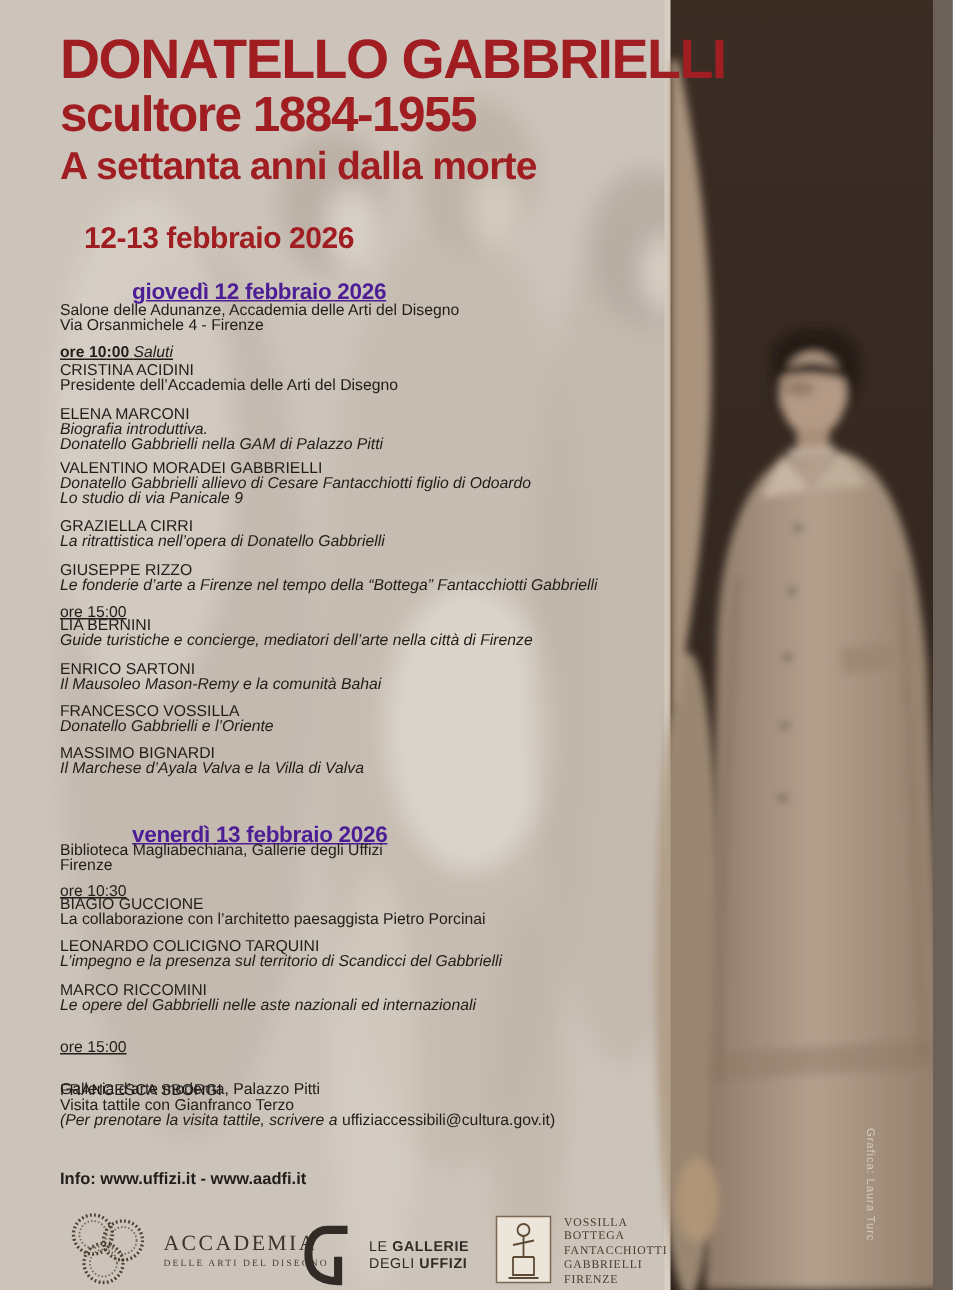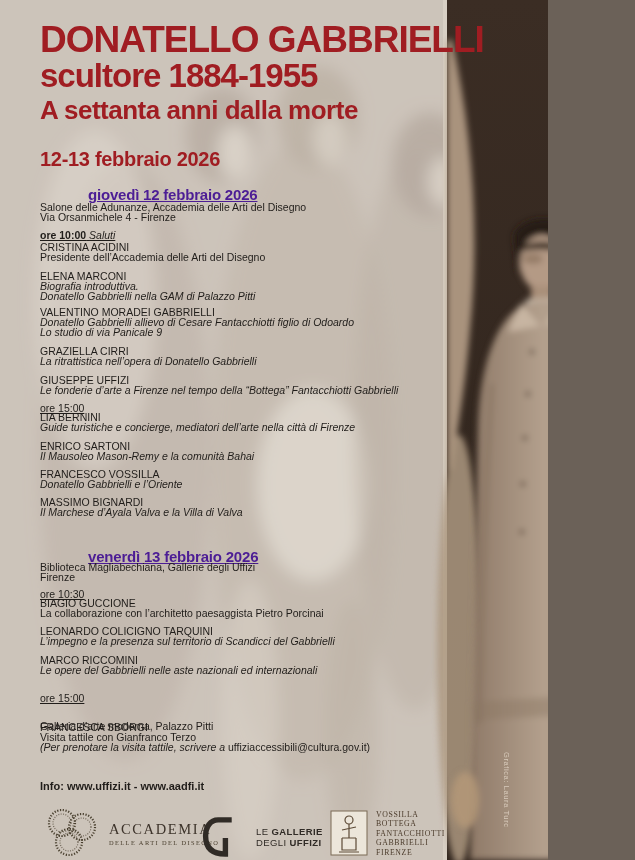--- a/index.html
+++ b/index.html
@@ -1,44 +1,44 @@
 <!DOCTYPE html>
 <html><head>
 <meta charset="utf-8">
 <style>
   html,body{margin:0;padding:0;background:#6b6158;}
   .poster{
-    position:relative;width:548px;height:860px;overflow:hidden;
+    position:relative;width:622px;height:860px;overflow:hidden;
     font-family:"Liberation Sans",sans-serif;background:#ac9f93;
   }
   .bg{position:absolute;left:0;top:0;width:635px;height:860px;}
   
   .abs{position:absolute;left:40px;}
   .title{font-weight:bold;color:#a01d22;letter-spacing:-1px;line-height:1;}
   .t1{top:21px;font-size:37px;}
   .t2{top:59px;font-size:33px;}
   .t3{top:97px;font-size:26px;letter-spacing:-0.5px;}
-  .daterange{top:148px;font-size:20px;font-weight:bold;color:#a01d22;letter-spacing:-0.3px;}
+  .daterange{top:148px;font-size:20px;font-weight:bold;color:#a01d22;letter-spacing:-0.3px;margin-left:16px;}
   .sec{font-size:15px;font-weight:bold;color:#4c1d95;text-decoration:underline;letter-spacing:-0.2px;margin-left:48px;}
   .blk p{margin:0;font-size:10.5px;line-height:9.8px;color:#201d1a;}
   .blk .nm{font-weight:normal;}
   .blk .it{font-style:italic;}
   .ut{text-decoration:underline;}
   .b{font-weight:bold;}
   .infoline{font-size:11px;font-weight:bold;color:#201d1a;}
   .credit{
     position:absolute;top:752px;right:37px;writing-mode:vertical-rl;
     font-size:7.5px;color:#d8cabb;letter-spacing:0.6px;
   }
   
   .logo{position:absolute;display:flex;align-items:center;}
   .logo-acc{left:42px;top:808px;gap:5px;}
   .acc-title{font-family:"Liberation Serif",serif;font-size:14.5px;letter-spacing:1.6px;color:#3c332a;}
   .acc-sub{font-family:"Liberation Serif",serif;font-size:6.4px;letter-spacing:1.4px;color:#4a402f;margin-top:1px;}
-  .logo-uff{left:202px;top:816px;gap:18px;}
+  .logo-uff{left:202px;top:816px;gap:8px;}
   .uff-text{font-size:9.5px;line-height:11.5px;color:#302b26;letter-spacing:0.4px;}
   .logo-arc{left:330px;top:810px;gap:8px;align-items:flex-start;}
   .arc-text{font-family:"Liberation Serif",serif;font-size:7.8px;line-height:9.4px;letter-spacing:0.6px;color:#4c3c2c;}
 </style>
 </head>
 <body>
 
 <div class="poster">
 
   <svg class="bg" width="635" height="860" viewBox="0 0 635 860" preserveAspectRatio="none" aria-hidden="true">
@@ -137,21 +137,21 @@
   <div class="abs blk" style="top:308px">
     <p class="nm">VALENTINO MORADEI GABBRIELLI</p>
     <p class="it">Donatello Gabbrielli allievo di Cesare Fantacchiotti figlio di Odoardo</p>
     <p class="it">Lo studio di via Panicale 9</p>
   </div>
   <div class="abs blk" style="top:347px">
     <p class="nm">GRAZIELLA CIRRI</p>
     <p class="it">La ritrattistica nell’opera di Donatello Gabbrielli</p>
   </div>
   <div class="abs blk" style="top:376px">
-    <p class="nm">GIUSEPPE UFFIZI</p>
+    <p class="nm">GIUSEPPE RIZZO</p>
     <p class="it">Le fonderie d’arte a Firenze nel tempo della “Bottega” Fantacchiotti Gabbrielli</p>
   </div>
 
   <div class="abs blk" style="top:404px">
     <p class="nm ut">ore 15:00</p>
   </div>
   <div class="abs blk" style="top:413px">
     <p class="nm">LIA BERNINI</p>
     <p class="it">Guide turistiche e concierge, mediatori dell’arte nella città di Firenze</p>
   </div>

